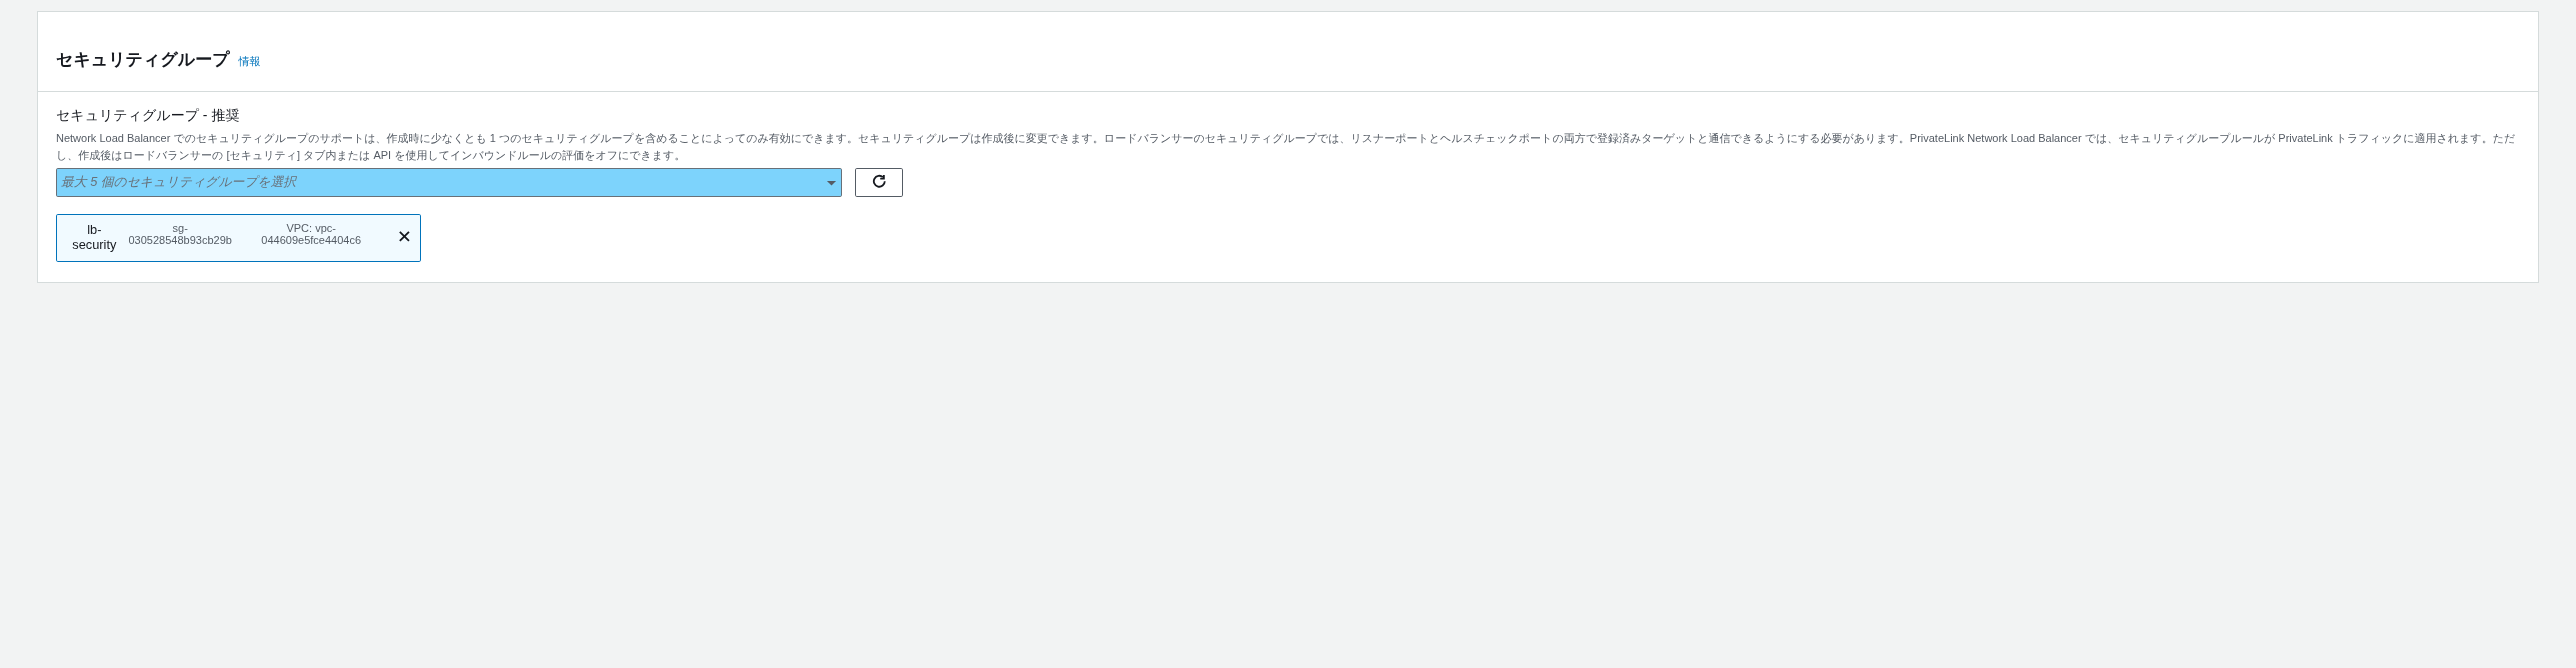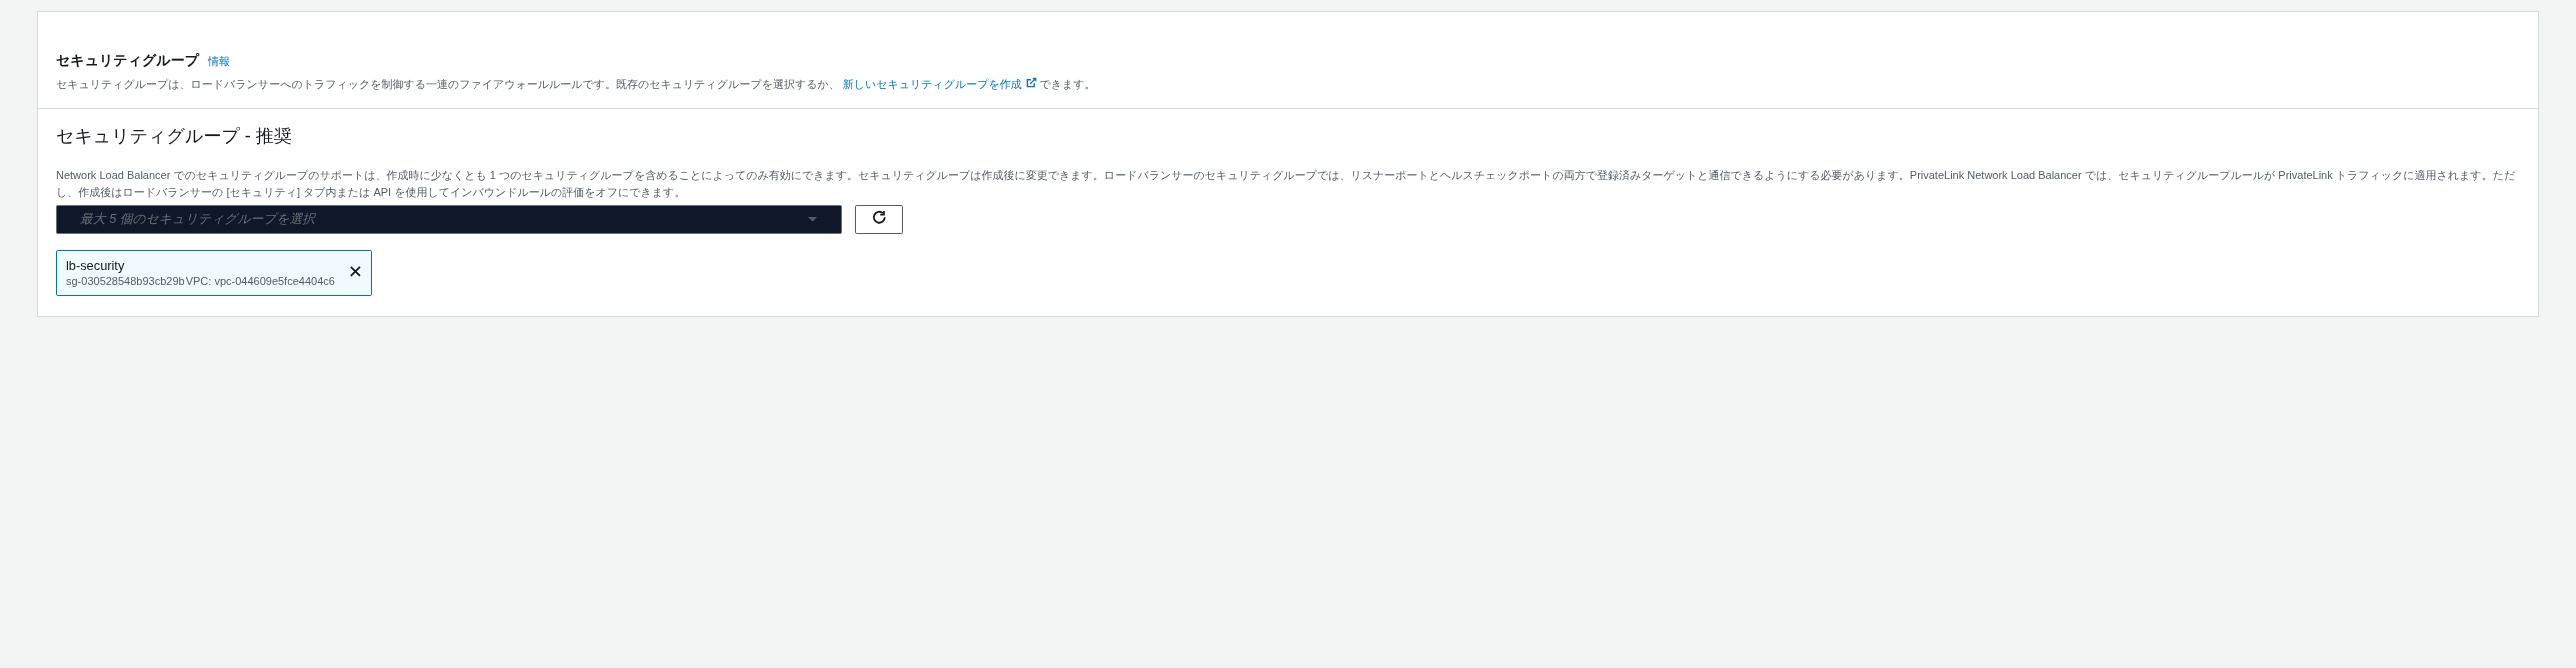--- a/index.html
+++ b/index.html
@@ -23,21 +23,21 @@
       padding: 16.4px 18px 14.6px 18px;
       border-bottom: 0.9px solid #d5dbdb;
     }
     .panel-title-row {
       display: flex;
       align-items: baseline;
       gap: 9px;
       margin-bottom: 5.5px;
     }
     .panel-title {
-      font-size: 14px;
+      font-size: 17px;
       font-weight: 700;
       color: #16191f;
     }
     .info-link {
       color: #0073bb;
       font-size: 11px;
       font-weight: 400;
       cursor: pointer;
       margin-top: 26px;
     }
@@ -54,24 +54,24 @@
       gap: 3.7px;
     }
     .external-icon {
       display: inline-block;
       vertical-align: middle;
     }
     .panel-body {
       padding: 14.6px 18px 20px 18px;
     }
     .field-label {
-      font-size: 18px;
+      font-size: 14px;
       font-weight: 400;
       color: #16191f;
-      margin-bottom: 19px;
+      margin-bottom: 5px;
     }
     .field-hint {
       font-size: 11px;
       color: #545b64;
       line-height: 1.55;
       margin-bottom: 4px;
     }
     .select-row {
       display: flex;
       gap: 12.8px;
@@ -81,22 +81,22 @@
     .select-box {
       flex: 0 0 786px;
       max-width: 786px;
       width: 100%;
       border: 0.9px solid #687078;
       border-radius: 1.8px;
       height: 29px;
       display: flex;
       align-items: center;
       justify-content: space-between;
-      padding: 0 23px;
-      background: #0f172a;
+      padding: 0 4px;
+      background: #7dd3fc;
       cursor: pointer;
       font-size: 12.8px;
     }
     .select-placeholder {
       color: #687078;
       font-style: italic;
     }
     .caret-icon {
       color: #545b64;
     }
@@ -116,21 +116,21 @@
       align-items: center;
       border: 0.9px solid #0073bb;
       background: #f1faff;
       border-radius: 1.8px;
       padding: 7.3px 9px;
       gap: 14.6px;
       max-width: 365px;
     }
     .token-content {
       display: flex;
-      flex-direction: column;
+      text-align: center;
     }
     .token-title {
       font-size: 12.8px;
       color: #16191f;
       margin-bottom: 1.8px;
     }
     .token-meta {
       font-size: 11px;
       color: #545b64;
       display: flex;
@@ -146,34 +146,20 @@
   </style>
 </head>
 <body>
 
 <div class="panel">
   <div class="panel-header">
     <div class="panel-title-row">
       <h2 class="panel-title">セキュリティグループ</h2>
       <span class="info-link">情報</span>
     </div>
-    <p class="panel-desc">
-      <span>セキュリティグループは、ロードバランサーへのトラフィックを制御する一連のファイアウォールルールです。既存のセキュリティグループを選択するか、</span>
-      <a class="create-link">
-        <span>新しいセキュリティグループを作成</span>
-        <span class="external-icon">
-          <svg width="11" height="11" viewBox="0 0 16 16" fill="none" stroke="#0073bb" stroke-width="2">
-            <path d="M10 2h4v4"></path>
-            <path d="M6 10L14 2"></path>
-            <path d="M12 9v5H2V4h5"></path>
-          </svg>
-        </span>
-      </a>
-      <span> できます。</span>
-    </p>
   </div>
 
   <div class="panel-body">
     <div class="field-label">セキュリティグループ - 推奨</div>
     <div class="field-hint">Network Load Balancer でのセキュリティグループのサポートは、作成時に少なくとも 1 つのセキュリティグループを含めることによってのみ有効にできます。セキュリティグループは作成後に変更できます。ロードバランサーのセキュリティグループでは、リスナーポートとヘルスチェックポートの両方で登録済みターゲットと通信できるようにする必要があります。PrivateLink Network Load Balancer では、セキュリティグループルールが PrivateLink トラフィックに適用されます。ただし、作成後はロードバランサーの [セキュリティ] タブ内または API を使用してインバウンドルールの評価をオフにできます。</div>
 
     <div class="select-row">
       <div class="select-box">
         <span class="select-placeholder">最大 5 個のセキュリティグループを選択</span>
         <span class="caret-icon">

